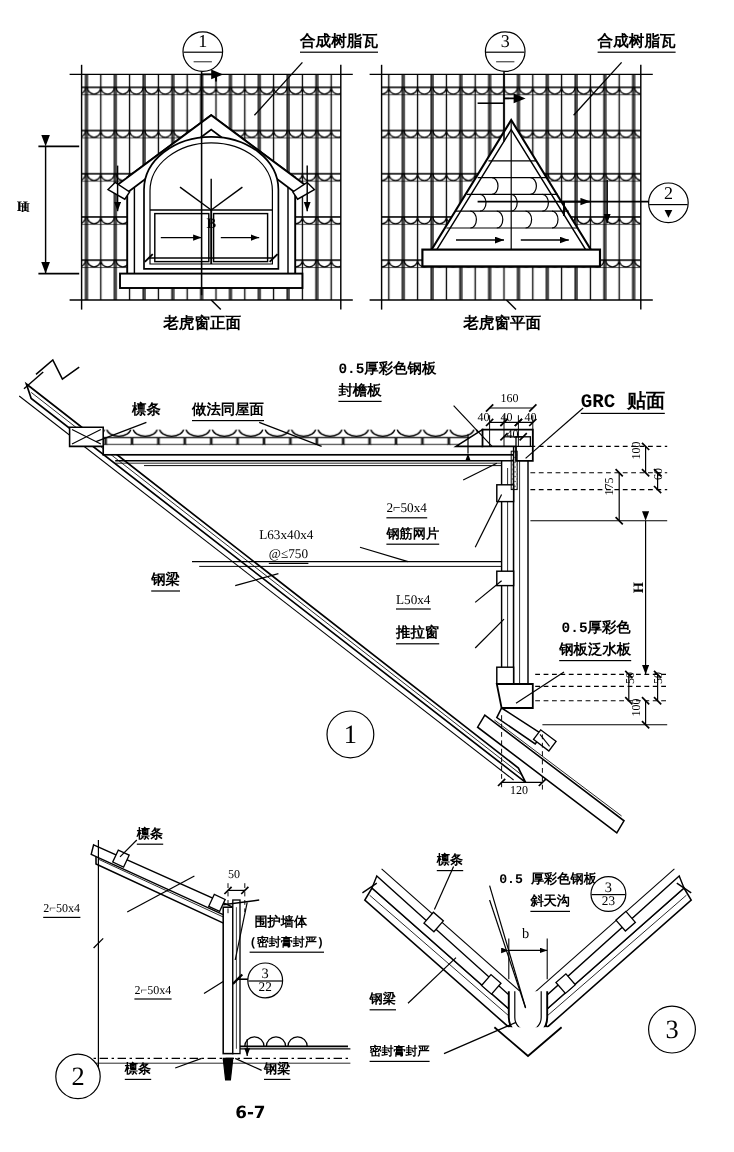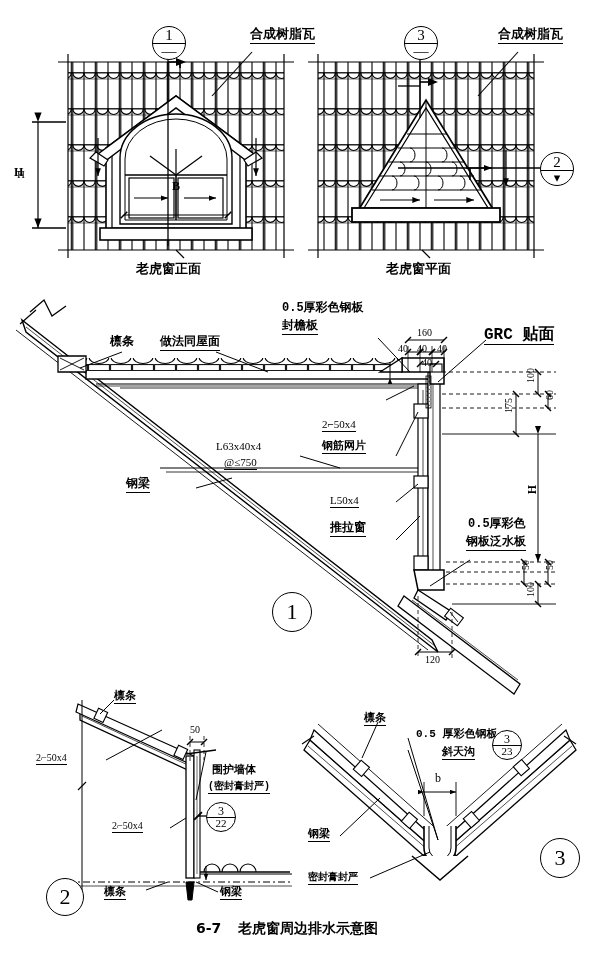--- a/index.html
+++ b/index.html
@@ -457,15 +457,14 @@
 <div class="bubble split" style="left:492px;top:730px;width:28px;height:28px;">
   <div class="top" style="font-size:12px;">3</div>
   <div class="bot" style="font-size:11px;">23</div>
 </div>
 
 <div class="bubble plain" style="left:540px;top:838px;width:38px;height:38px;">
   <span>3</span>
 </div>
 
 <div class="cap" style="left:196px;top:920px;font-size:14px;">6-7</div>
-<div class="cap" style="left:238px;top:920px;font-size:14px;">老虎窗周边排水示意图</div>
 
 </div>
 
 </body></html>

